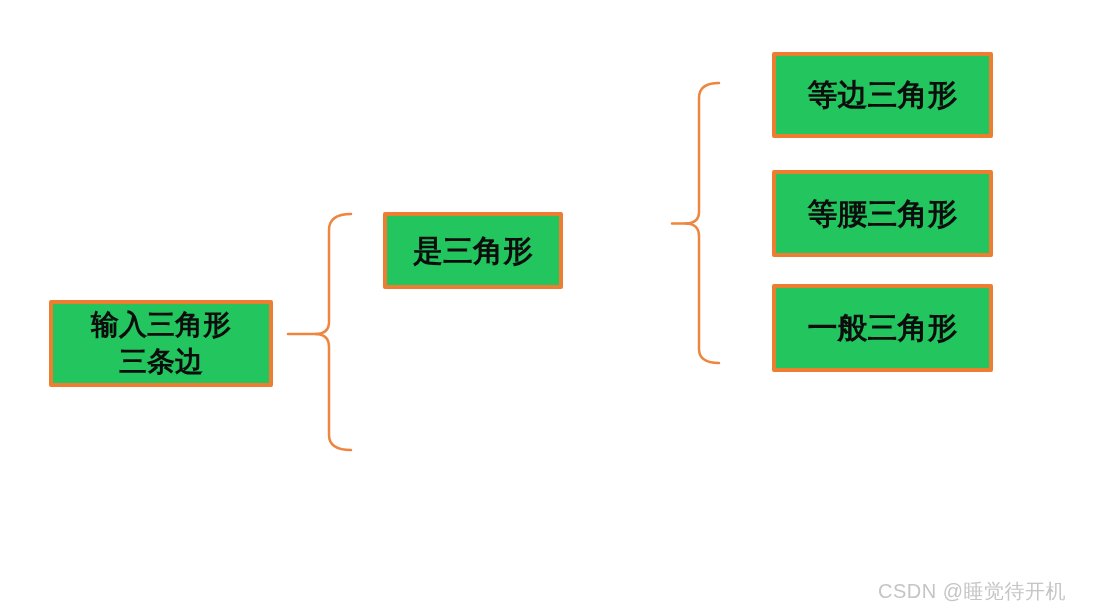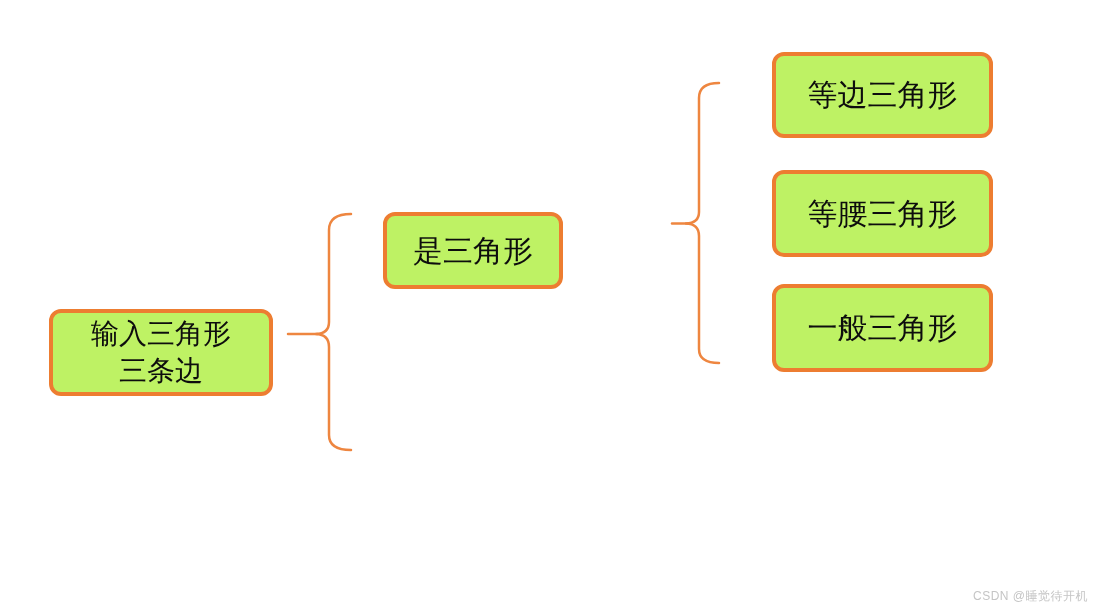--- a/index.html
+++ b/index.html
@@ -26,33 +26,34 @@
     stroke:var(--connector);
     stroke-width:2.5;
     fill:none;
     stroke-linecap:round;
     stroke-linejoin:round;
   }
   .node{
     position:absolute;
     display:flex;align-items:center;justify-content:center;
     border:4px solid var(--node-border);
-    border-radius:12px;
-    background:#bef264;
+    border-radius:2px;
+    background:#22c55e;
     color:var(--node-text);
     text-align:center;
     font-size:30px;
     line-height:1.2;
     white-space:pre-line;
+    font-weight:bold;
   }
-  .node.root{font-size:28px;line-height:1.3;margin-top:9px;}
+  .node.root{font-size:28px;line-height:1.3;}
   .watermark{
     position:absolute;
-    right:10px;bottom:8px;
-    font-size:12px;
+    right:32px;bottom:8px;
+    font-size:20px;
     color:var(--watermark);
     text-shadow:1px 1px 0 #ffffff;
     letter-spacing:.5px;
   }
 </style>
 </head>
 <body>
 
 <div class="stage">
 

